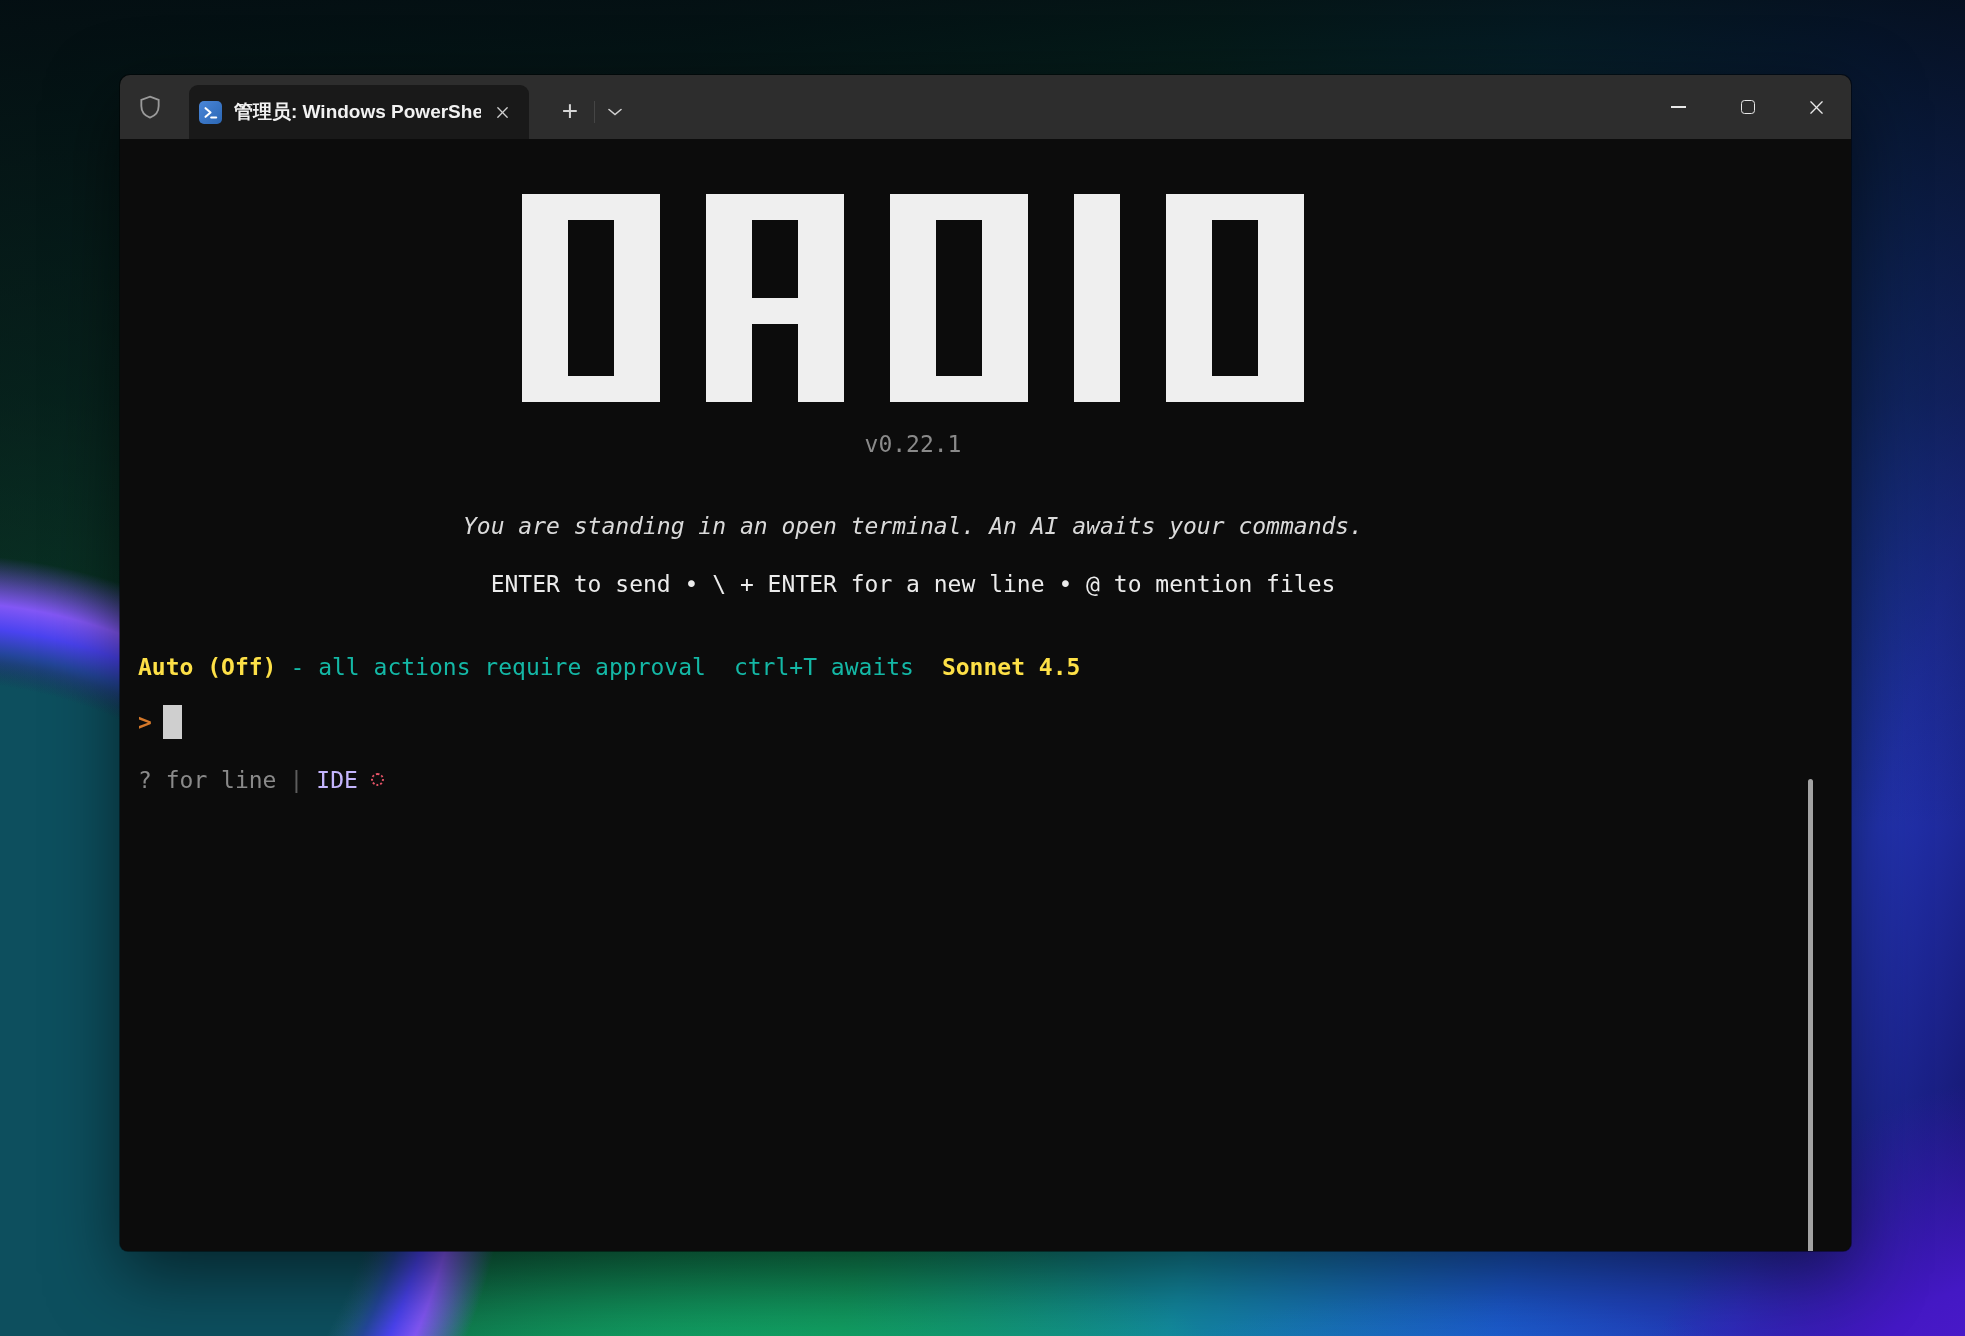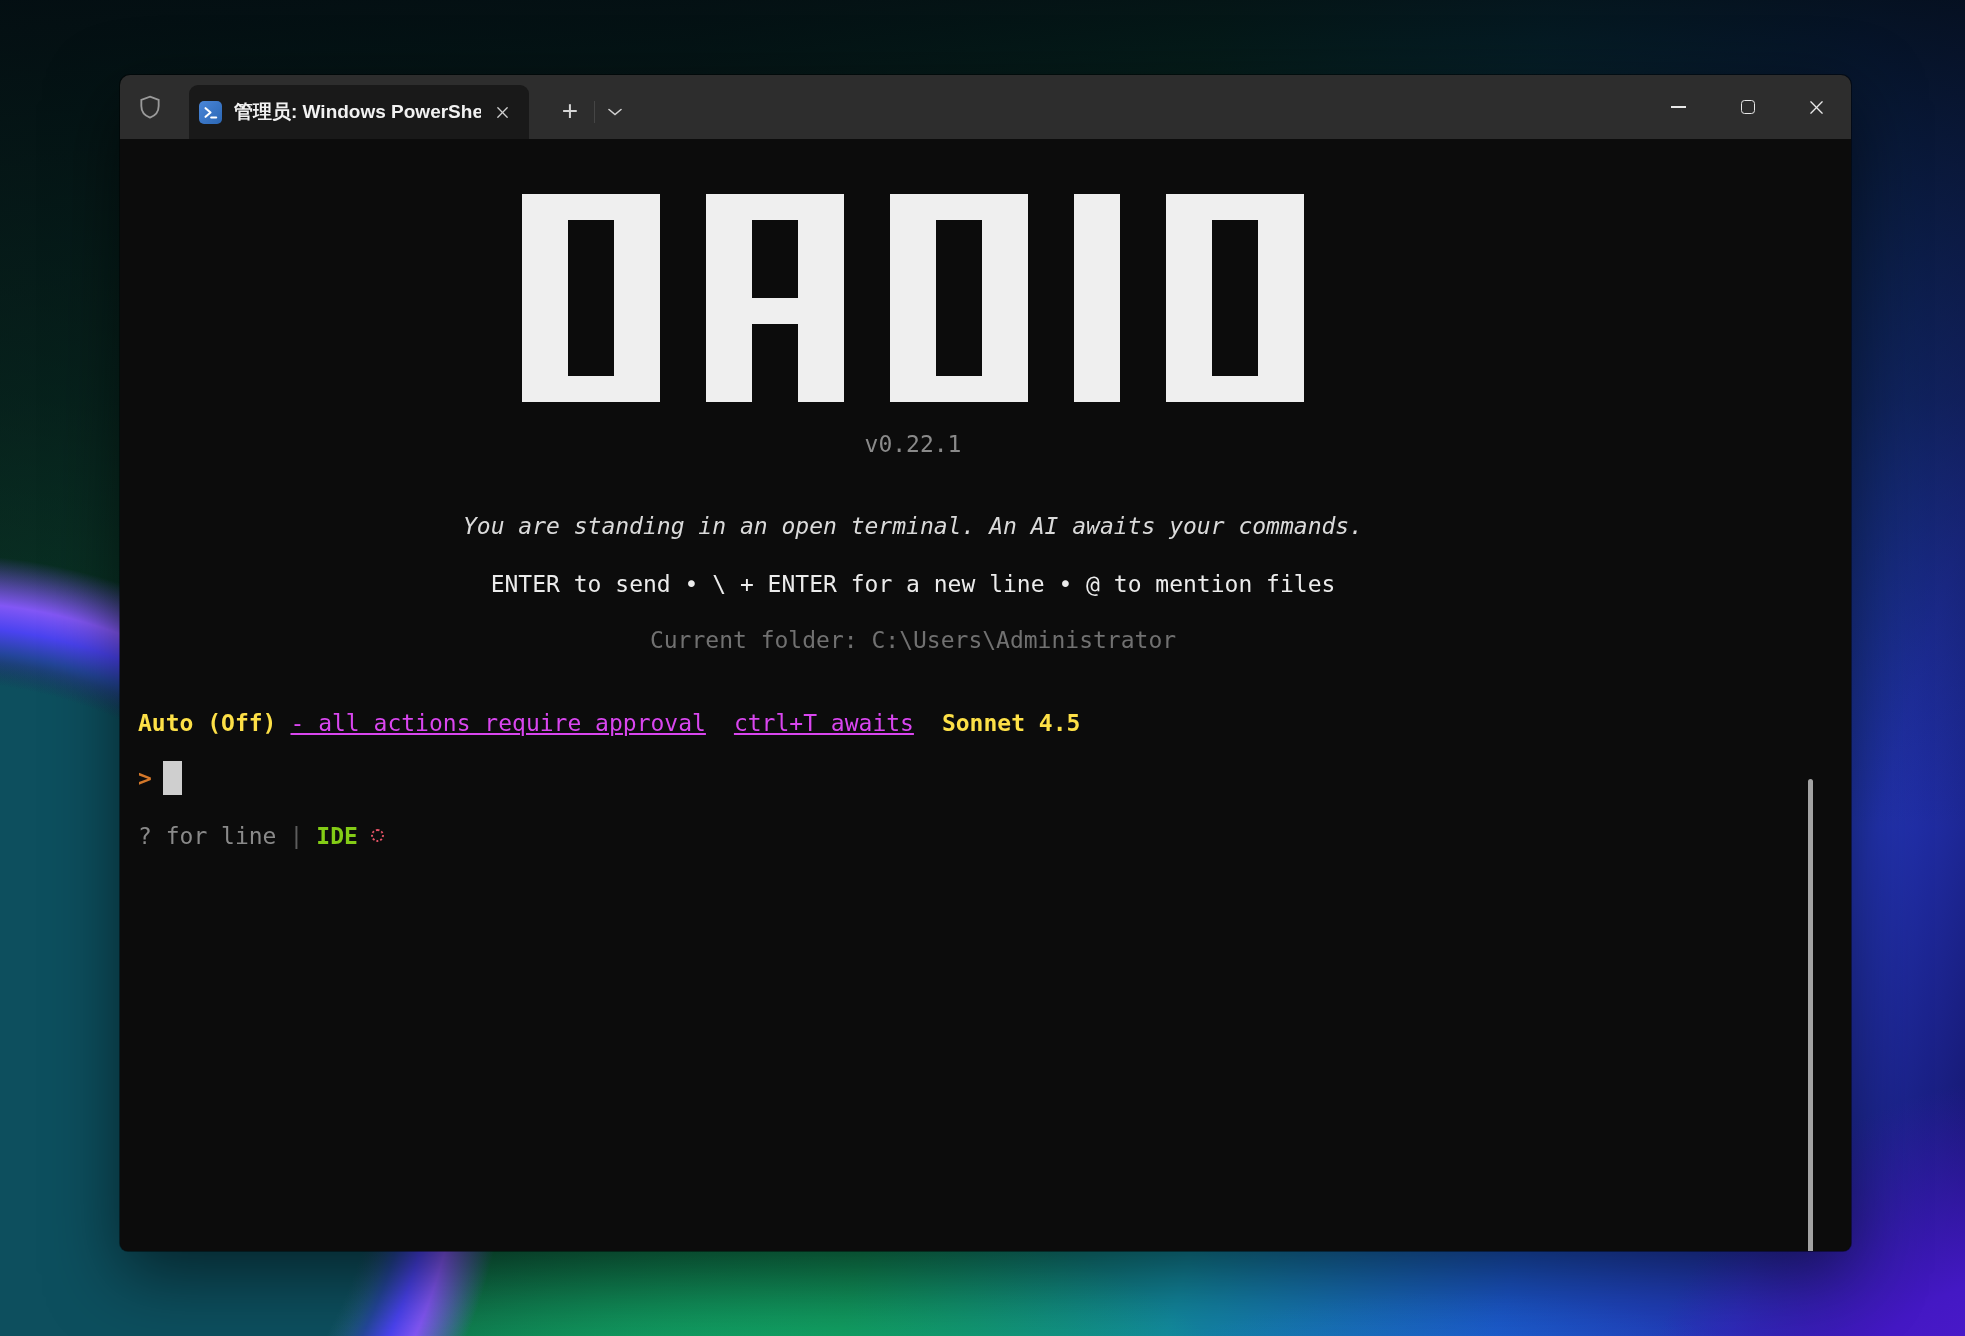--- a/index.html
+++ b/index.html
@@ -69,29 +69,29 @@
   .logo-cell { width:23px; height:26px; }
   .logo-cell.on { background:#efefef; }
   .version { margin-top:28px; color:#8a8a8a; }
   .tagline { margin-top:54px; font-style:italic; color:#dadada; }
   .hints   { margin-top:30px; color:#ececec; }
   .folder  { margin-top:28px; color:#717171; }
   .tipline { margin-top:27px; text-align:left; color:#ececec; }
   .tip-bullet { display:inline-block; width:44px; margin-left:-16px; color:#e85468; font-size:19px; }
   .statusline { margin-top:55px; text-align:left; }
   .status-mode, .status-model { color:#fde047; font-weight:bold;margin-top:48px; }
-  .status-desc, .status-cycle { color:#d946ef;text-decoration:underline; }
+  .status-desc, .status-cycle { color:#14b8a6; }
   .gap1 { margin-left:14px; } .gap2 { margin-left:28px; }
   .promptline { margin-top:24px; height:34px; line-height:34px; text-align:left; }
   .prompt-char { color:#d4782a; font-weight:bold; }
   .cursor { display:inline-block; width:19px; height:34px; background:#cfcfcf; margin-left:11px; vertical-align:top; }
   .helpline { margin-top:27px; text-align:left; }
   .help-text { color:#8a8a8a; }
   .help-sep { color:#5d5d5d; margin:0 13px; }
-  .ide-label { color:#84cc16; font-weight:bold; }
+  .ide-label { color:#c4b5fd; font-weight:normal; }
   .ide-status { display:inline-block; width:13px; height:13px; border:2px dotted #e85468; border-radius:50%; margin-left:13px; vertical-align:middle; position:relative; top:-2px; }
   .scrollthumb { position:absolute; left:1688px; top:585px; width:5px; height:489px; background:#a3a3a3; border-radius:3px; }
 </style>
 </head>
 <body>
 
 <div class="screen">
   <div class="window">
 
     <div class="titlebar">
@@ -430,21 +430,20 @@
             <div class="logo-cell on"></div>
             <div class="logo-cell on"></div>
             <div class="logo-cell on"></div>
           </div>
         </div>
 
       <div class="centercol">
         <span class="tline version">v0.22.1</span>
         <span class="tline tagline">You are standing in an open terminal. An AI awaits your commands.</span>
         <span class="tline hints">ENTER to send • \ + ENTER for a new line • @ to mention files</span>
-        <span class="tline folder">Current folder: C:\Users\Administrator</span>
       </div>
 
 
       <div class="tline statusline"><span class="status-mode">Auto (Off)</span><span class="status-desc gap1">- all actions require approval</span><span class="status-cycle gap2">ctrl+T awaits</span><span class="status-model gap2">Sonnet 4.5</span></div>
 
       <div class="tline promptline"><span class="prompt-char">&gt;</span><span class="cursor"></span></div>
 
       <div class="tline helpline"><span class="help-text">? for line</span><span class="help-sep">|</span><span class="ide-label">IDE</span><span class="ide-status"></span></div>
 
       <div class="scrollthumb"></div>

